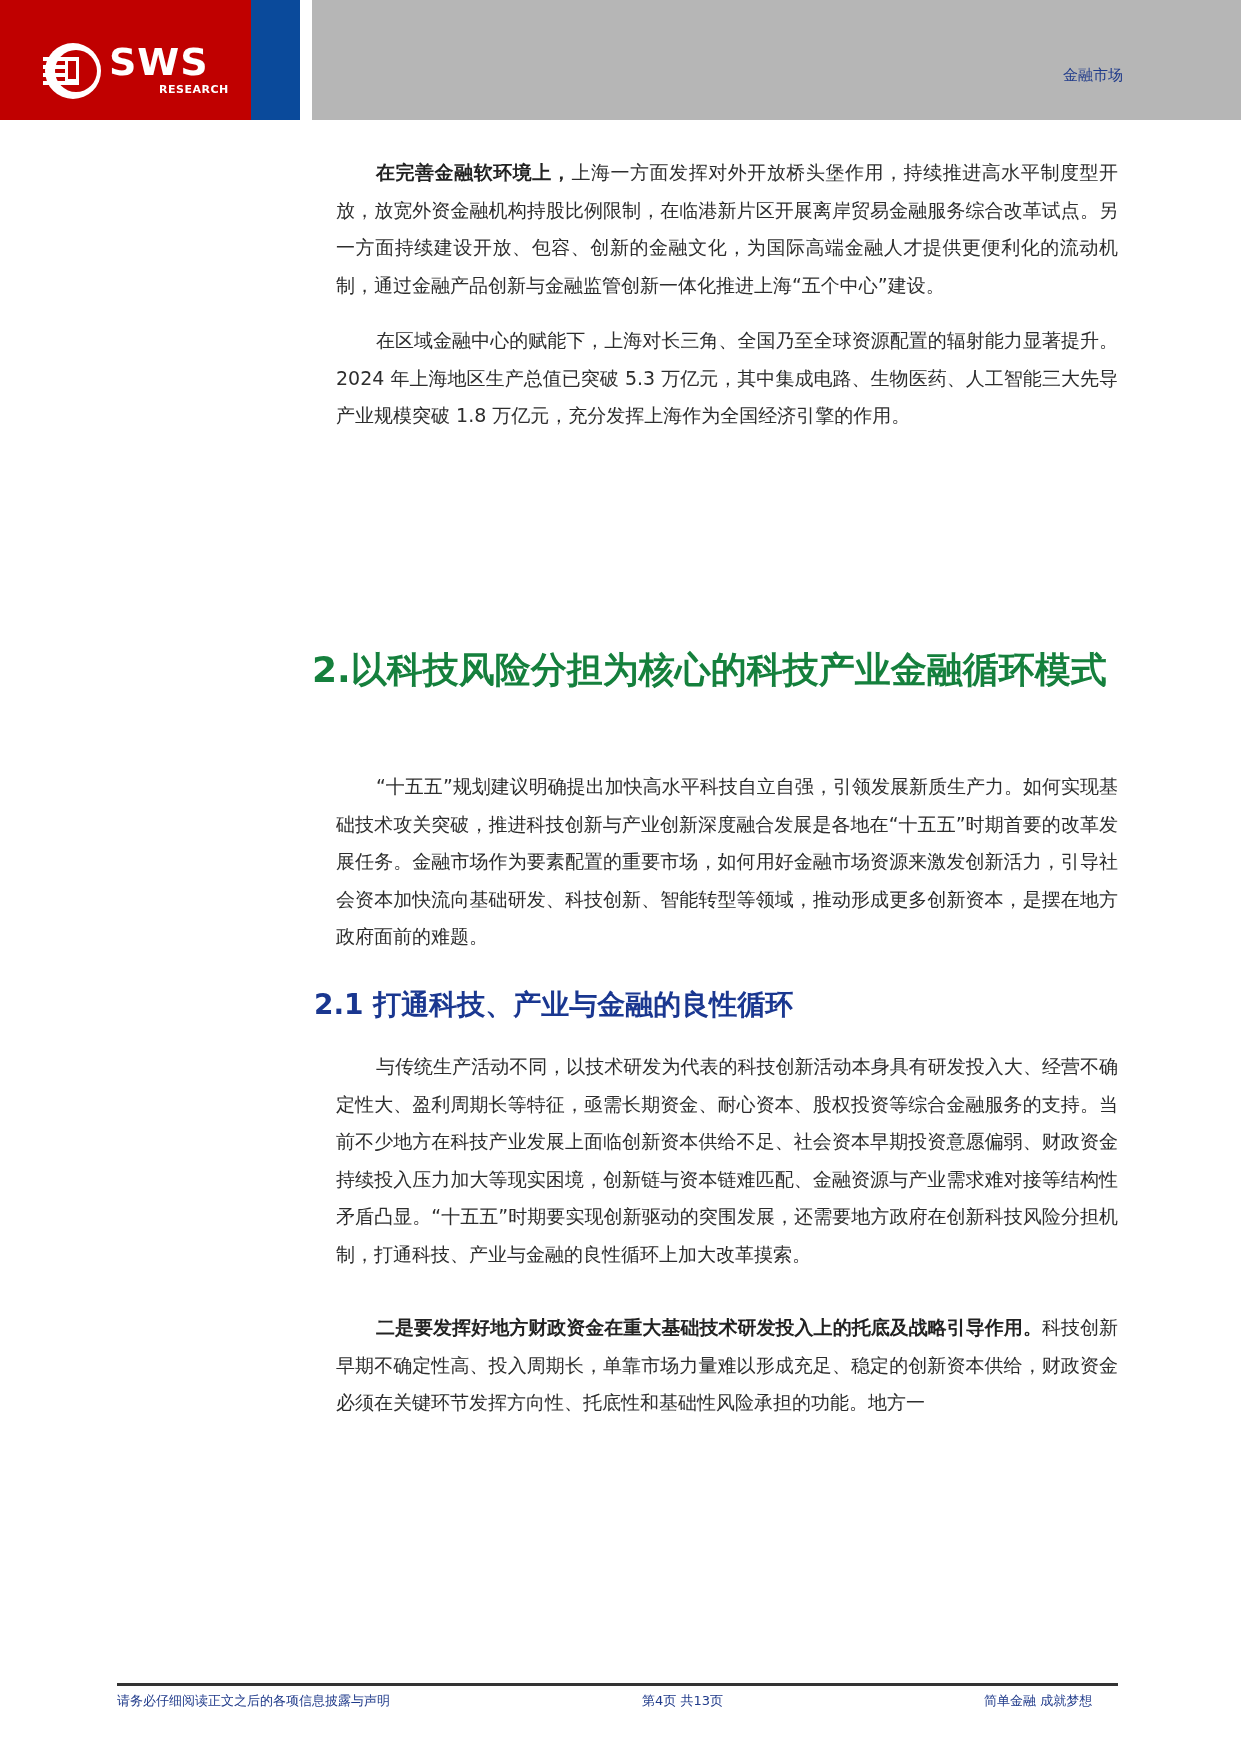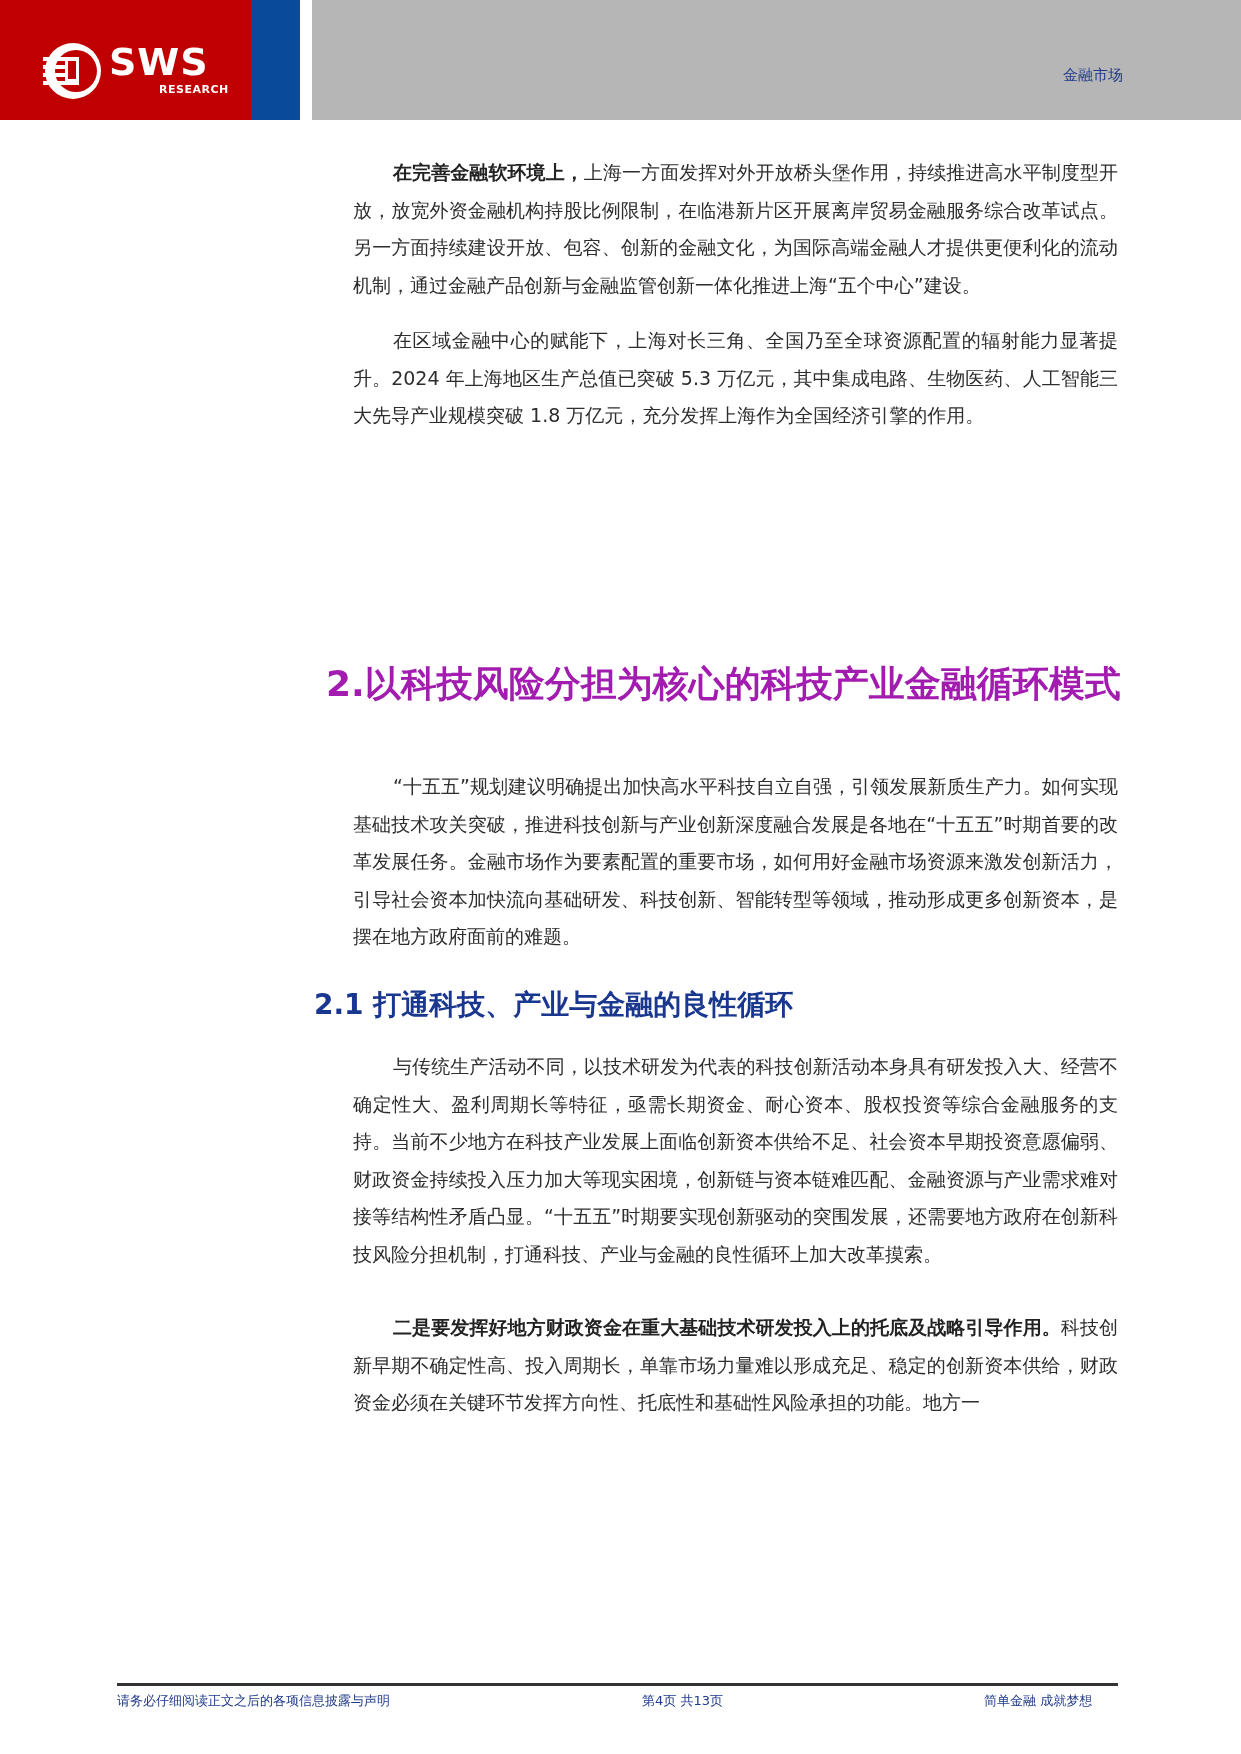--- a/index.html
+++ b/index.html
@@ -13,25 +13,25 @@
   .hdr-blue { position: absolute; left: 251px; top: 0; width: 49px; height: 120px; background: #0a4a9b; }
   .hdr-gray { position: absolute; left: 312px; top: 0; width: 929px; height: 120px; background: #b6b6b6; }
   .logo { position: absolute; left: 43px; top: 40px; width: 170px; height: 62px; }
   .logo-mark { position: absolute; left: 0; top: 0; width: 60px; height: 62px; }
   .logo-text { position: absolute; left: 66px; top: 2px; color: #fff; font-family: "DejaVu Sans", sans-serif; font-weight: bold; font-size: 38px; letter-spacing: 1px; line-height: 40px; }
   .logo-sub { position: absolute; left: 72px; top: 43px; color: #fff; font-family: "DejaVu Sans", sans-serif; font-weight: bold; font-size: 11px; letter-spacing: 0.5px; margin-left: 44px; }
   .hdr-section { position: absolute; right: 118px; top: 66px; font-size: 15px; color: #1f3a8a; }
 
   .content { position: absolute; left: 336px; top: 136px; width: 782px; }
   .p { font-size: 19px; line-height: 37.5px; margin: 0; text-align: justify; color: #2d2d2d; }
-  .p.indent { text-indent: 40px; margin-left: 17px; }
+  .p.indent { text-indent: 40px; }
   .gap { height: 18px; }
   .b { font-weight: bold; color: #222; }
 
-  .h1 { position: absolute; left: 312px; top: 638px; width: 810px; font-size: 36px; font-weight: bold; color: #a21caf; line-height: 64px; margin: 14px; font-family: "DejaVu Sans", sans-serif; }
+  .h1 { position: absolute; left: 312px; top: 638px; width: 810px; font-size: 36px; font-weight: bold; color: #15803d; line-height: 64px; margin: 0; font-family: "DejaVu Sans", sans-serif; }
   .h2 { position: absolute; left: 314px; top: 986px; font-size: 28px; font-weight: bold; color: #1a3790; margin: 0; font-family: "DejaVu Sans", sans-serif; text-align: right; }
 
   .footer-line { position: absolute; left: 117px; top: 1683px; width: 1001px; height: 3px; background: #333333; }
   .footer { position: absolute; top: 1692px; font-size: 13px; color: #1f3a8a; }
   .f-left { left: 117px; }
   .f-mid { left: 642px; }
   .f-right { left: 984px; }
 </style>
 </head>
 <body>

